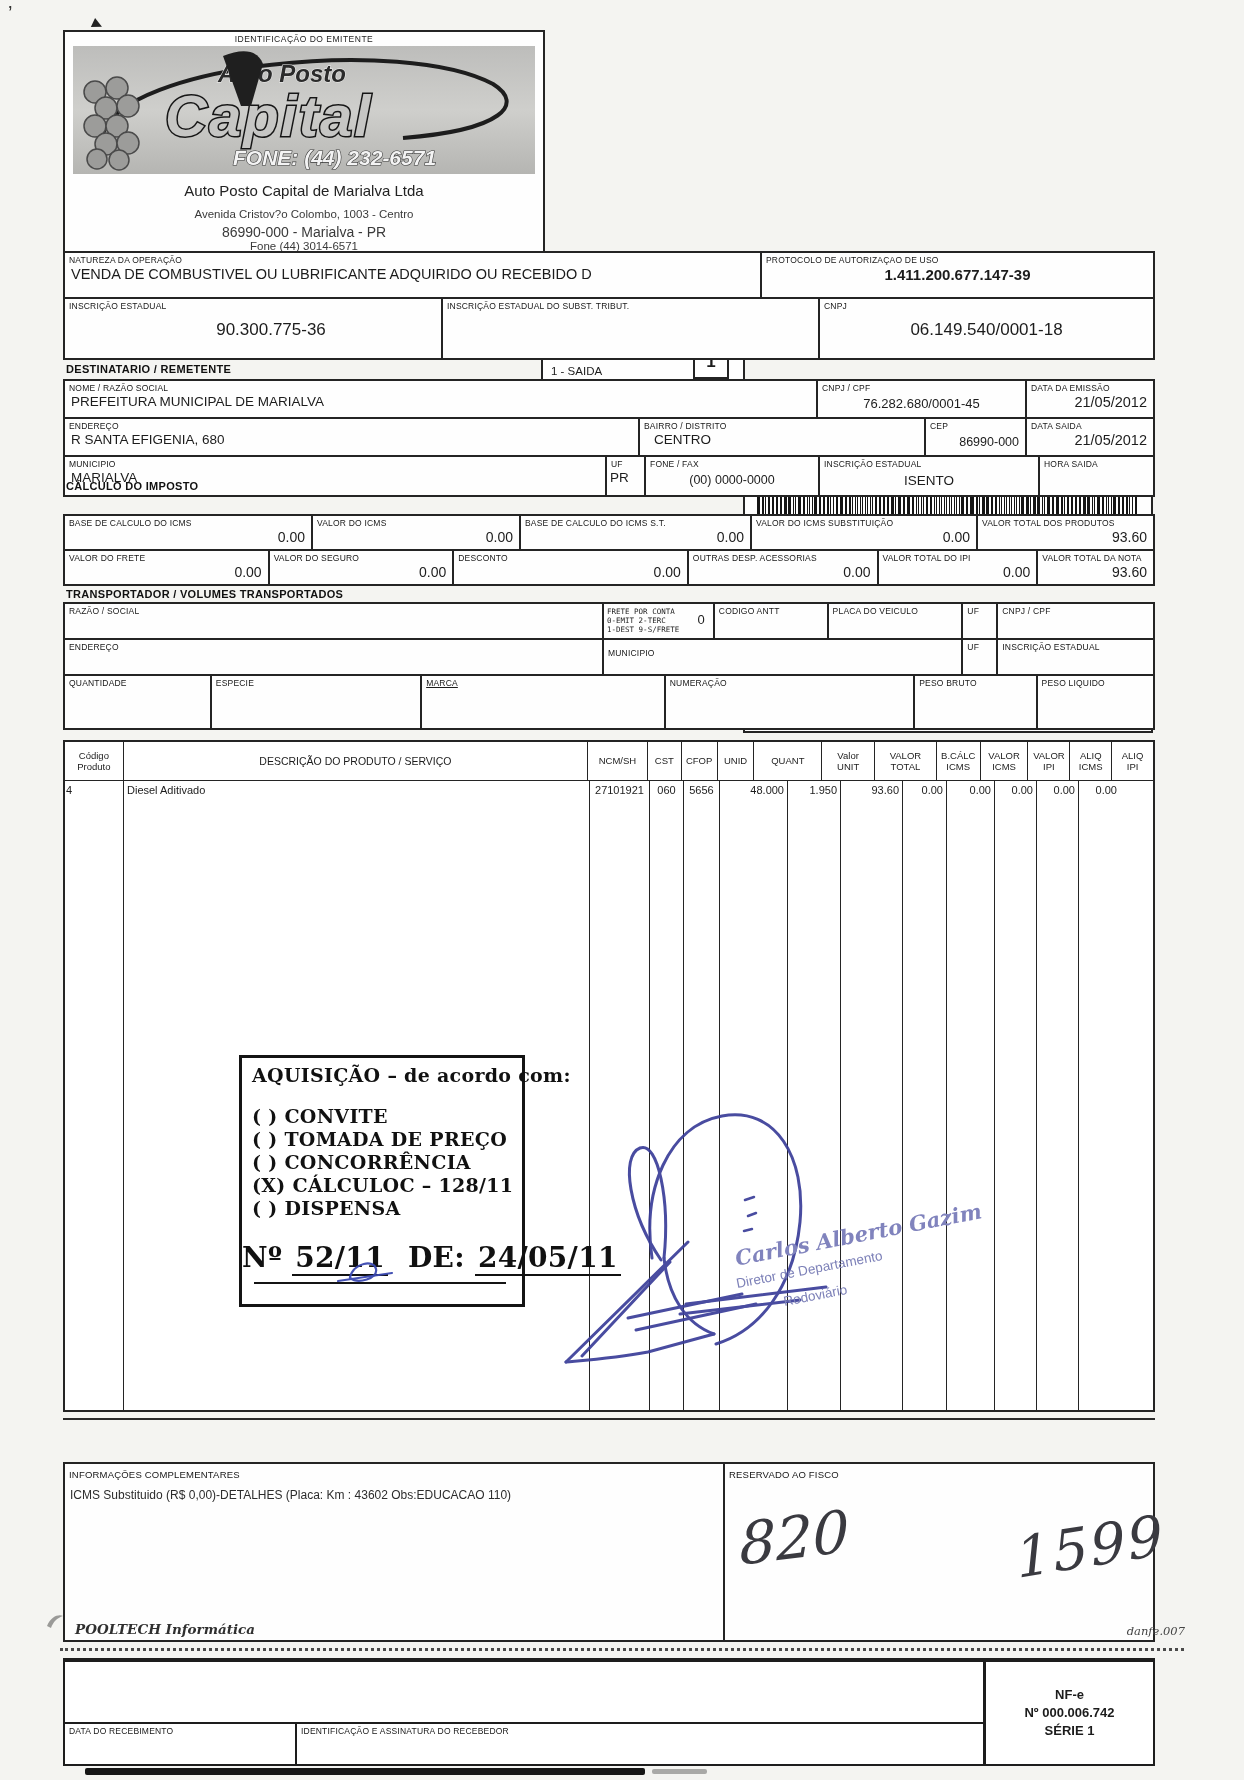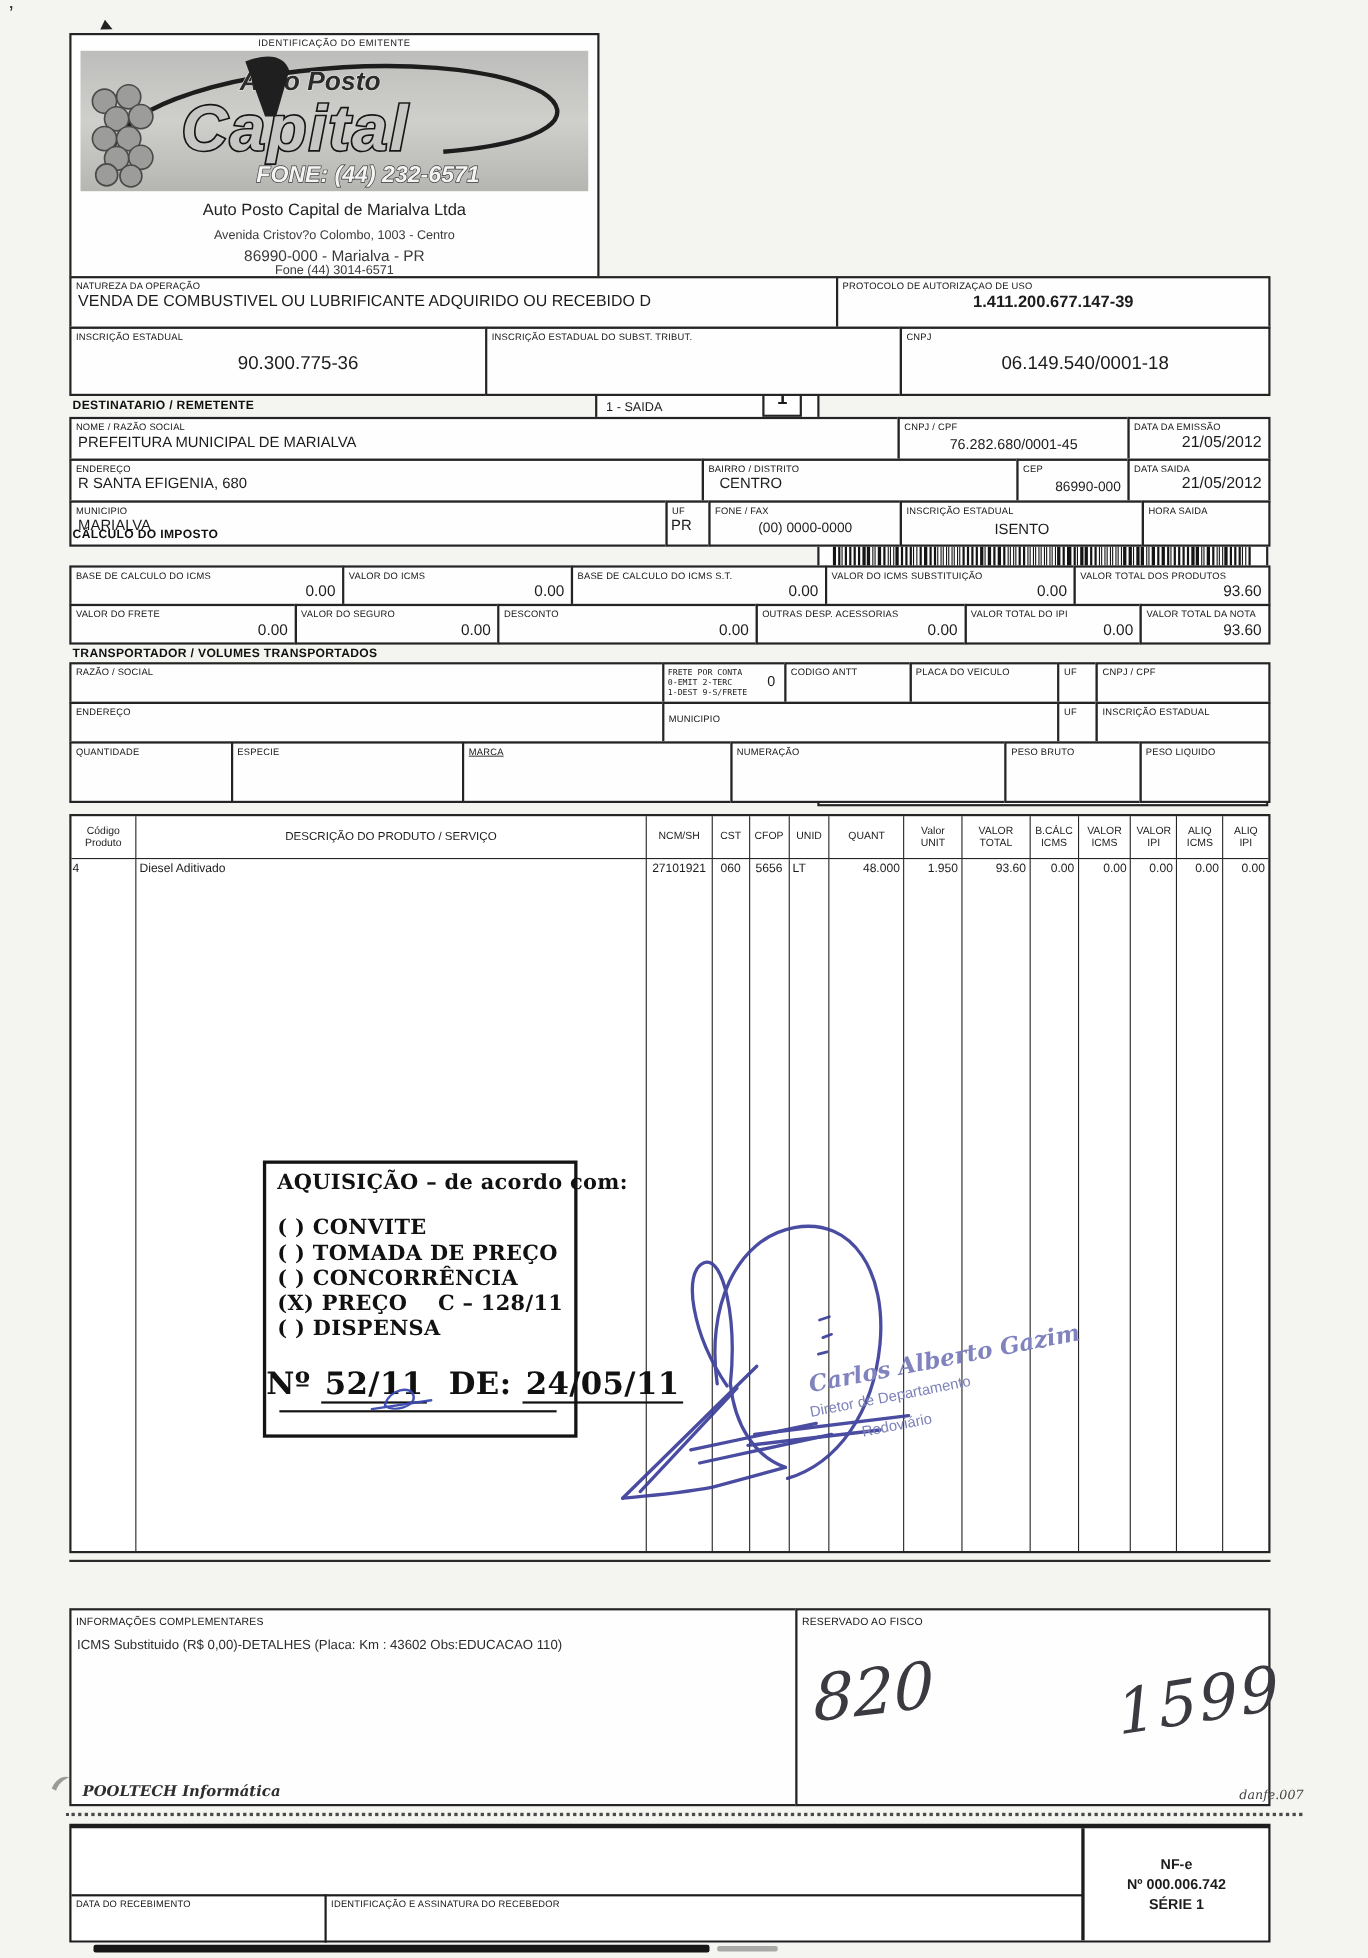--- a/index.html
+++ b/index.html
@@ -319,21 +319,20 @@
 ICMS</div>
       <div class="th" style="width:41px;border-right:none;">ALIQ
 IPI</div>
     </div>
     <div class="row" style="height:630px;">
       <div class="tb" style="width:59px;padding-left:1px;">4</div>
       <div class="tb" style="width:466px;">Diesel Aditivado</div>
       <div class="tb ac" style="width:60px;">27101921</div>
       <div class="tb ac" style="width:34px;">060</div>
       <div class="tb ac" style="width:36px;">5656</div>
-      <div class="tb" style="width:37px;">LT</div>
       <div class="tb ar" style="width:68px;">48.000</div>
       <div class="tb ar" style="width:53px;">1.950</div>
       <div class="tb ar" style="width:62px;">93.60</div>
       <div class="tb ar" style="width:44px;">0.00</div>
       <div class="tb ar" style="width:48px;">0.00</div>
       <div class="tb ar" style="width:42px;">0.00</div>
       <div class="tb ar" style="width:42px;">0.00</div>
       <div class="tb ar" style="width:41px;border-right:none;">0.00</div>
     </div>
   </div>
@@ -345,21 +344,21 @@
     <div class="stampline" style="padding-left:10px;">
       <span>( )</span> <span>CONVITE</span>
     </div>
     <div class="stampline" style="padding-left:10px;">
       <span>( )</span> <span>TOMADA DE PREÇO</span>
     </div>
     <div class="stampline" style="padding-left:10px;">
       <span>( )</span> <span>CONCORRÊNCIA</span>
     </div>
     <div class="stampline" style="padding-left:10px;display:flex;justify-content:space-between;padding-right:10px;">
-      <span><span>(X)</span> <span>PREÇO</span></span>
+      <span><span>(X)</span> <span>CÁLCULO</span></span>
       <span>C – 128/11</span>
     </div>
     <div class="stampline" style="padding-left:10px;">
       <span>( )</span> <span>DISPENSA</span>
     </div>
     <div class="stampline ac" style="margin-top:26px;font-size:28px;">
       <span>Nº</span>
       <span style="border-bottom:2px solid #111;padding:0 3px;">52/11</span>&nbsp;
       <span>DE:</span>
       <span style="border-bottom:2px solid #111;padding:0 3px;">24/05/11</span>

